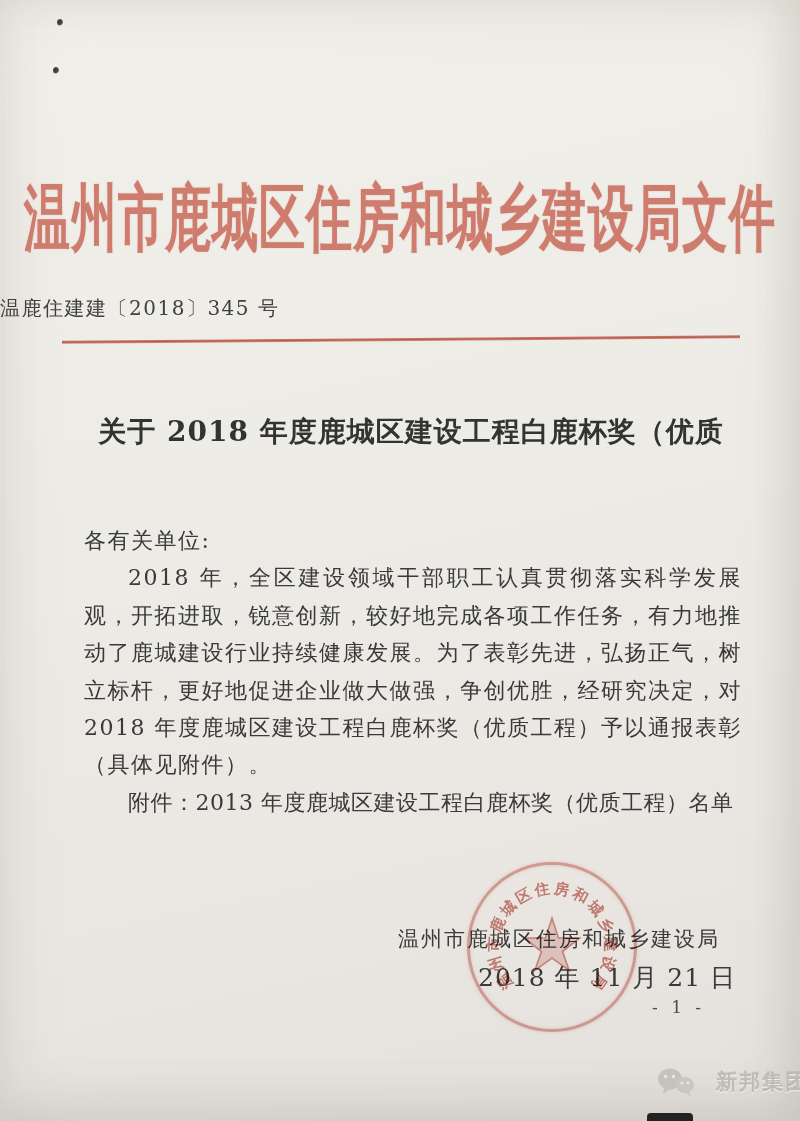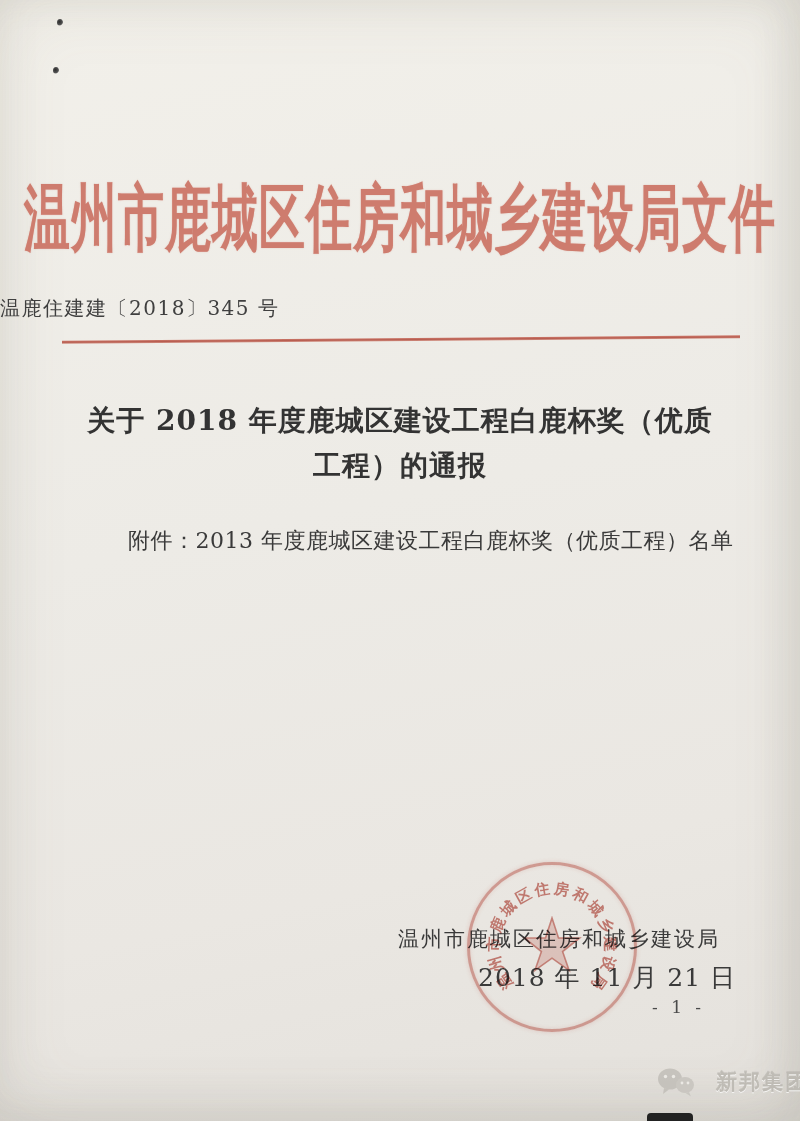--- a/index.html
+++ b/index.html
@@ -49,21 +49,21 @@
   }
   .red-rule {
     position: absolute;
     left: 62px; top: 338px; width: 678px; height: 3px;
     background: linear-gradient(180deg, #cd7a6c 0%, #b85d50 55%, #d08d80 100%);
     transform: rotate(-0.45deg);
   }
   .doc-title {
     position: absolute;
     left: 70px; top: 398px; width: 660px;
-    margin: 0;
+    margin: 11px;
     text-align: center;
     font-size: 28px; font-weight: bold;
     line-height: 45px;
     letter-spacing: 1px;
     color: #333;
   }
   .body-block {
     position: absolute;
     left: 84px; top: 522px; width: 658px;
     font-size: 22px;
@@ -153,24 +153,25 @@
   <div class="speck s2"></div>
 
   <h1 class="red-head">温州市鹿城区住房和城乡建设局文件</h1>
 
   <div class="doc-number">温鹿住建建〔2018〕345 号</div>
 
   <div class="red-rule"></div>
 
   <h2 class="doc-title">
     <div>关于 2018 年度鹿城区建设工程白鹿杯奖（优质</div>
-    <div>工程）的通报</div>
   </h2>
 
   <div class="body-block">
+    <p class="salutation">各有关单位:</p>
+    <p class="indent">2018 年，全区建设领域干部职工认真贯彻落实科学发展观，开拓进取，锐意创新，较好地完成各项工作任务，有力地推动了鹿城建设行业持续健康发展。为了表彰先进，弘扬正气，树立标杆，更好地促进企业做大做强，争创优胜，经研究决定，对 2018 年度鹿城区建设工程白鹿杯奖（优质工程）予以通报表彰（具体见附件）。</p>
     <p class="attach">附件：2013 年度鹿城区建设工程白鹿杯奖（优质工程）名单</p>
   </div>
 
   <div class="sig-org">温州市鹿城区住房和城乡建设局</div>
   <div class="sig-date">2018 年 11 月 21 日</div>
   <div class="page-num">- 1 -</div>
 
   <div class="seal">
     <div class="ring-border"></div>
     <svg class="star" width="62" height="62" viewBox="-31 -31 62 62">

